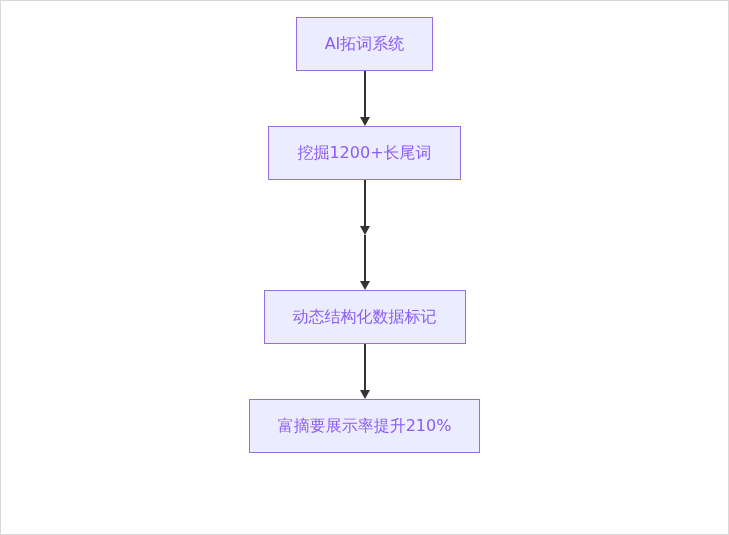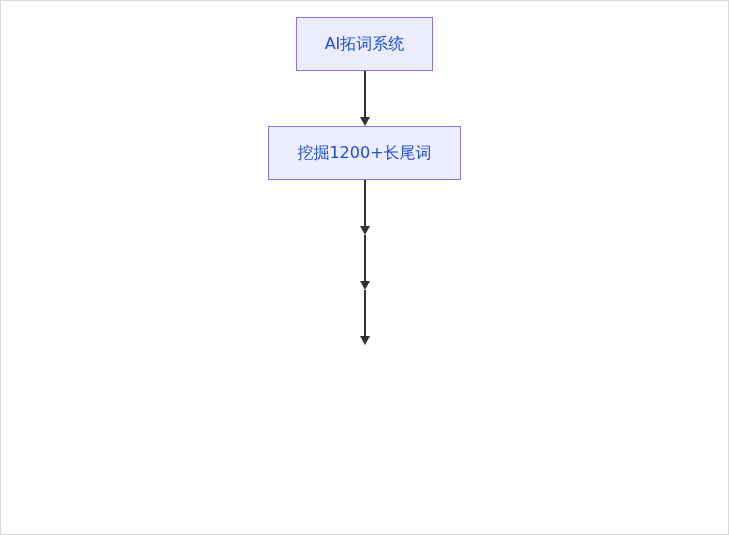--- a/index.html
+++ b/index.html
@@ -21,21 +21,21 @@
       display: flex;
       flex-direction: column;
       align-items: center;
       padding-top: 16px;
       overflow: hidden;
     }
     .node {
       box-sizing: border-box;
       background: #ececff;
       border: 1px solid #9370db;
-      color: #1d4ed8;
+      color: #8b5cf6;
       font-size: 16px;
       height: 54px;
       display: flex;
       align-items: center;
       justify-content: center;
       padding: 0 28px;
       white-space: nowrap;
       flex: 0 0 auto;
     }
     .edge {
@@ -76,20 +76,22 @@
     <div class="stem"></div>
     <div class="head"></div>
   </div>
 
 
   <div class="edge">
     <div class="stem"></div>
     <div class="head"></div>
   </div>
 
+  <div class="node">动态结构化数据标记</div>
 
   <div class="edge">
     <div class="stem"></div>
     <div class="head"></div>
   </div>
 
+  <div class="node">富摘要展示率提升210%</div>
 
 </div>
 
 </body></html>

